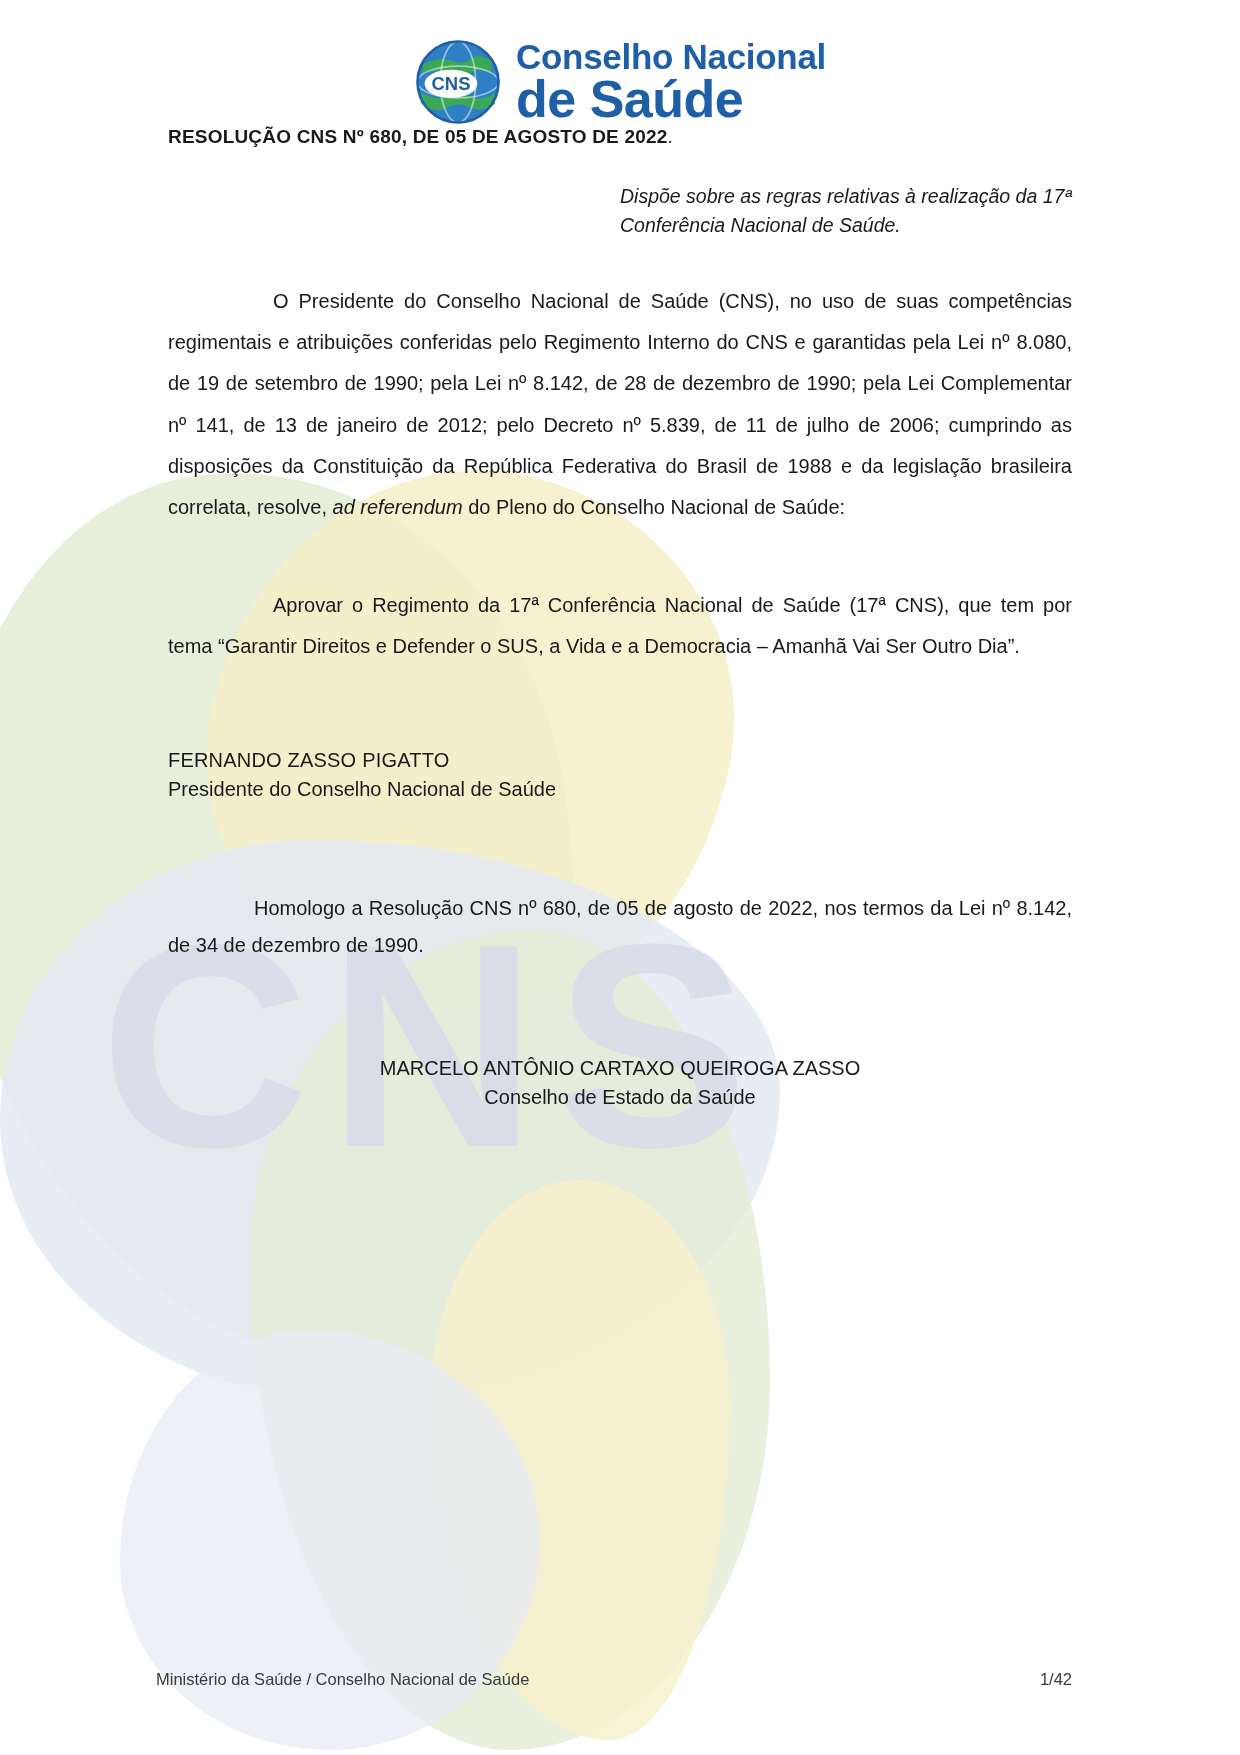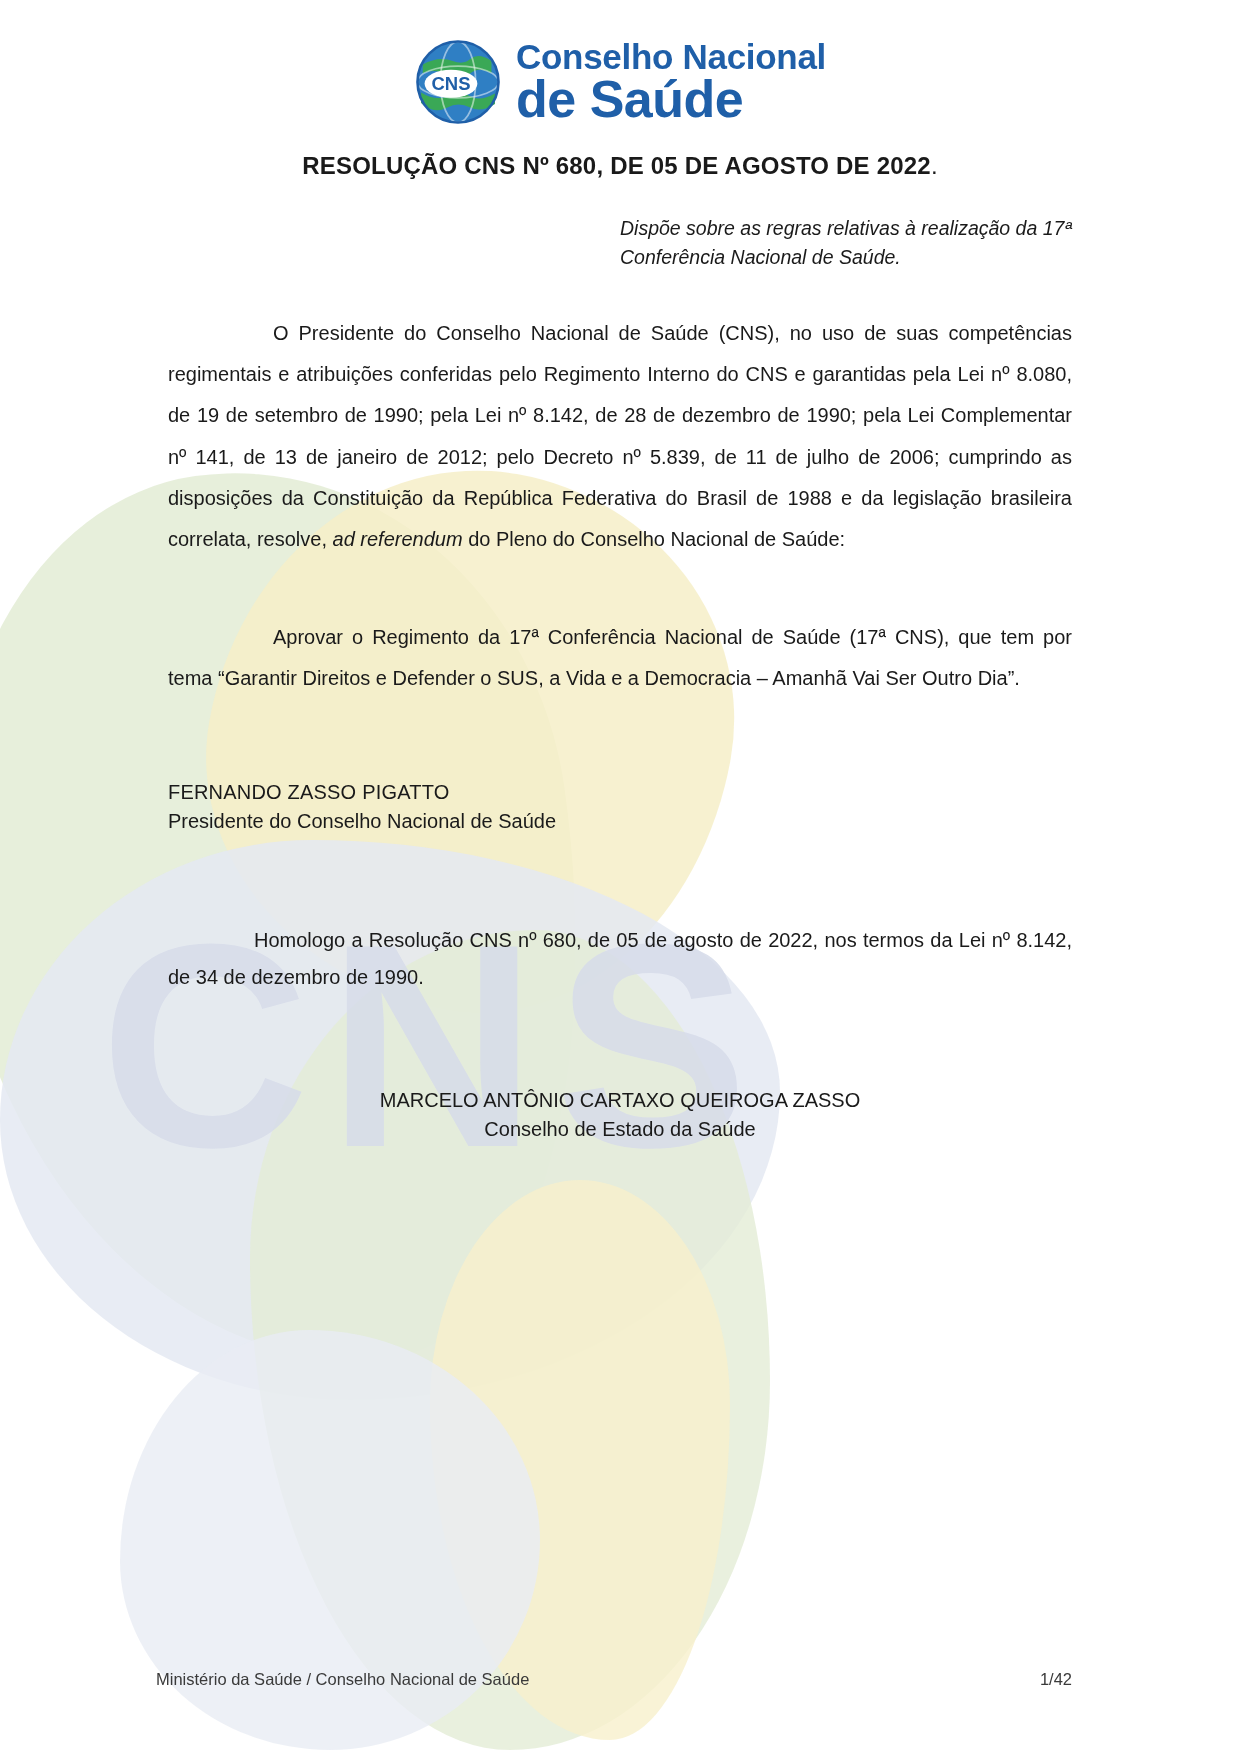--- a/index.html
+++ b/index.html
@@ -136,24 +136,22 @@
   .logo-line2 {
     font-size: 52px;
     color: #1f5fa8;
     font-weight: 700;
     letter-spacing: -.5px;
     margin-top: 2px;
   }
 
   
   .doc-title {
-    text-align: center;
-    font-size: 24px;
+    font-size: 19px;
     font-weight: bold;
-    margin-top: 26px;
     letter-spacing: .2px;
   }
   .doc-title .nonbold {
     font-weight: normal;
   }
 
   
   .ementa {
     margin: 34px 0 0 0;
     margin-left: 50%;

